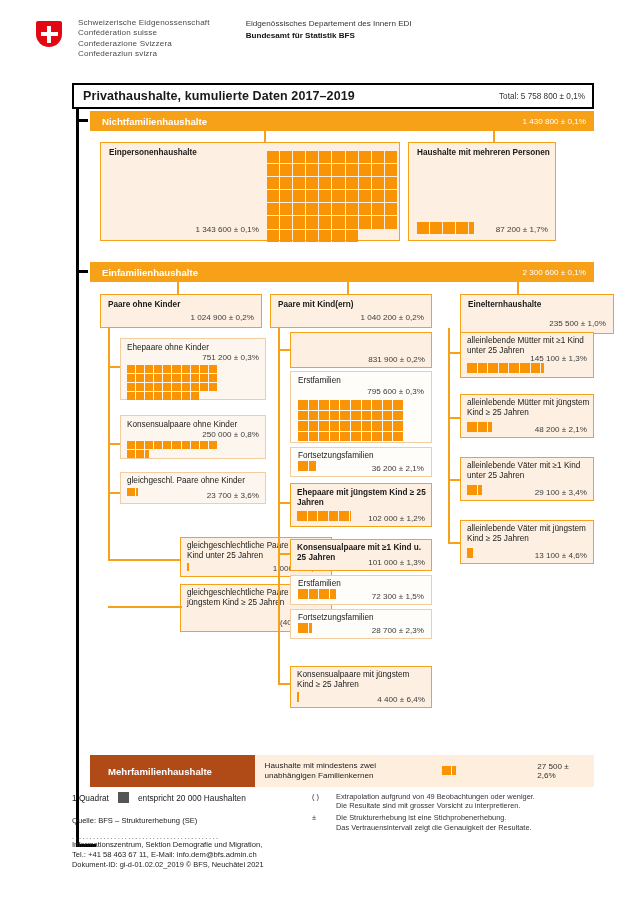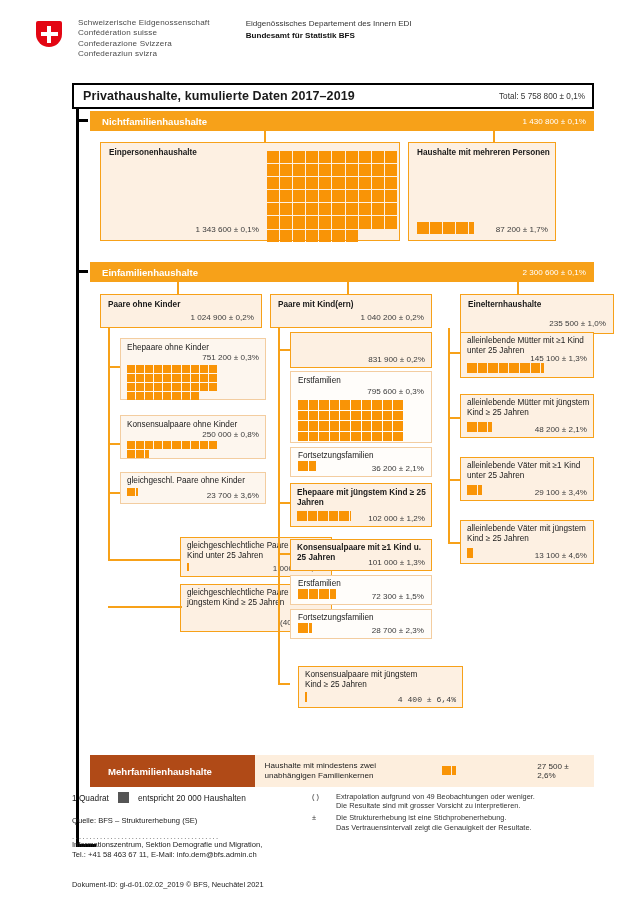--- a/index.html
+++ b/index.html
@@ -82,21 +82,21 @@
   .footer { position:absolute; left:72px; top:792px; width:530px; }
   .f-row1 { display:flex; font-size:8.3px; color:#1a1a1a; align-items:center; }
   .f-legend-sq { width:11px; height:11px; background:#555; margin:0 9px; }
   .f-note-col { position:absolute; left:240px; top:0; width:300px; }
   .f-note { display:flex; font-size:7.4px; line-height:9.2px; color:#333; margin-bottom:3px; }
   .f-note .sym { width:24px; flex:0 0 24px; }
   .f-quelle { font-size:7.6px; color:#222; margin-top:13px; }
   .f-dots { margin-top:9px; font-size:7.6px; color:#444; letter-spacing:1.4px; line-height:6px; }
   .f-ausk { font-size:7.6px; font-weight:bold; margin-top:5px; }
   .f-line { font-size:7.6px; line-height:10px; color:#222; }
-  .f-doc { font-size:7.4px; margin-top:20px; color:#222; }
+  .f-doc { font-size:7.4px; margin-top:0; color:#222; }
 </style>
 </head>
 <body>
 
 <div class="header">
   <div class="swiss-flag"></div>
   <div class="conf-block">
     <div>Schweizerische Eidgenossenschaft</div>
     <div>Confédération suisse</div>
     <div>Confederazione Svizzera</div>
@@ -417,26 +417,26 @@
   </div>
   <div class="box white" style="left:218px; top:526px; width:142px; height:30px;">
     <div style="position:absolute; left:7px; top:3px;" class="bx-title reg">Fortsetzungsfamilien</div>
     <div class="sq-wrap" id="grid-kons-k25-forts" style="position: absolute; left: 7px; bottom: 4px; width: 106px;">
         <span class="sq" style="width: 9.6px; height: 9.6px;"></span>
         <span class="sq" style="width: 3.84px; height: 9.6px;"></span>
       </div>
     <div class="bx-val" style="position:absolute; right:7px; bottom:3px;">28 700 ± 2,3%</div>
   </div>
 
-  <div class="box" style="left:226px; top:583px; width:165px; height:42px;padding-left:32px;">
+  <div class="box" style="left:218px; top:583px; width:142px; height:42px;padding-left:32px;">
     <div style="position:absolute; left:6px; top:3px; width:130px;" class="bx-title reg">Konsensualpaare mit jüngstem Kind ≥ 25 Jahren</div>
     <div class="sq-wrap" id="grid-kons-j25" style="position: absolute; left: 6px; bottom: 4px; width: 106px;">
         <span class="sq" style="width: 2.112px; height: 9.6px;"></span>
       </div>
-    <div class="bx-val" style="position:absolute; right:6px; bottom:3px;font-family:Liberation Mono, monospace;">4 400 ± 6,4%</div>
+    <div class="bx-val" style="position:absolute; right:6px; bottom:3px;">4 400 ± 6,4%</div>
   </div>
 
   <div class="box" style="left:388px; top:211px; width:154px; height:40px;">
     <div style="position:absolute; left:7px; top:5px;" class="bx-title">Einelternhaushalte</div>
     <div class="bx-val" style="position:absolute; right:7px; bottom:5px;">235 500 ± 1,0%</div>
   </div>
   <div class="c-v" style="left:376px; top:245px; height:216px;"></div>
   <div class="c-h" style="left:376px; top:269px; width:12px;"></div>
   <div class="c-h" style="left:376px; top:334px; width:12px;"></div>
   <div class="c-h" style="left:376px; top:396px; width:12px;"></div>

